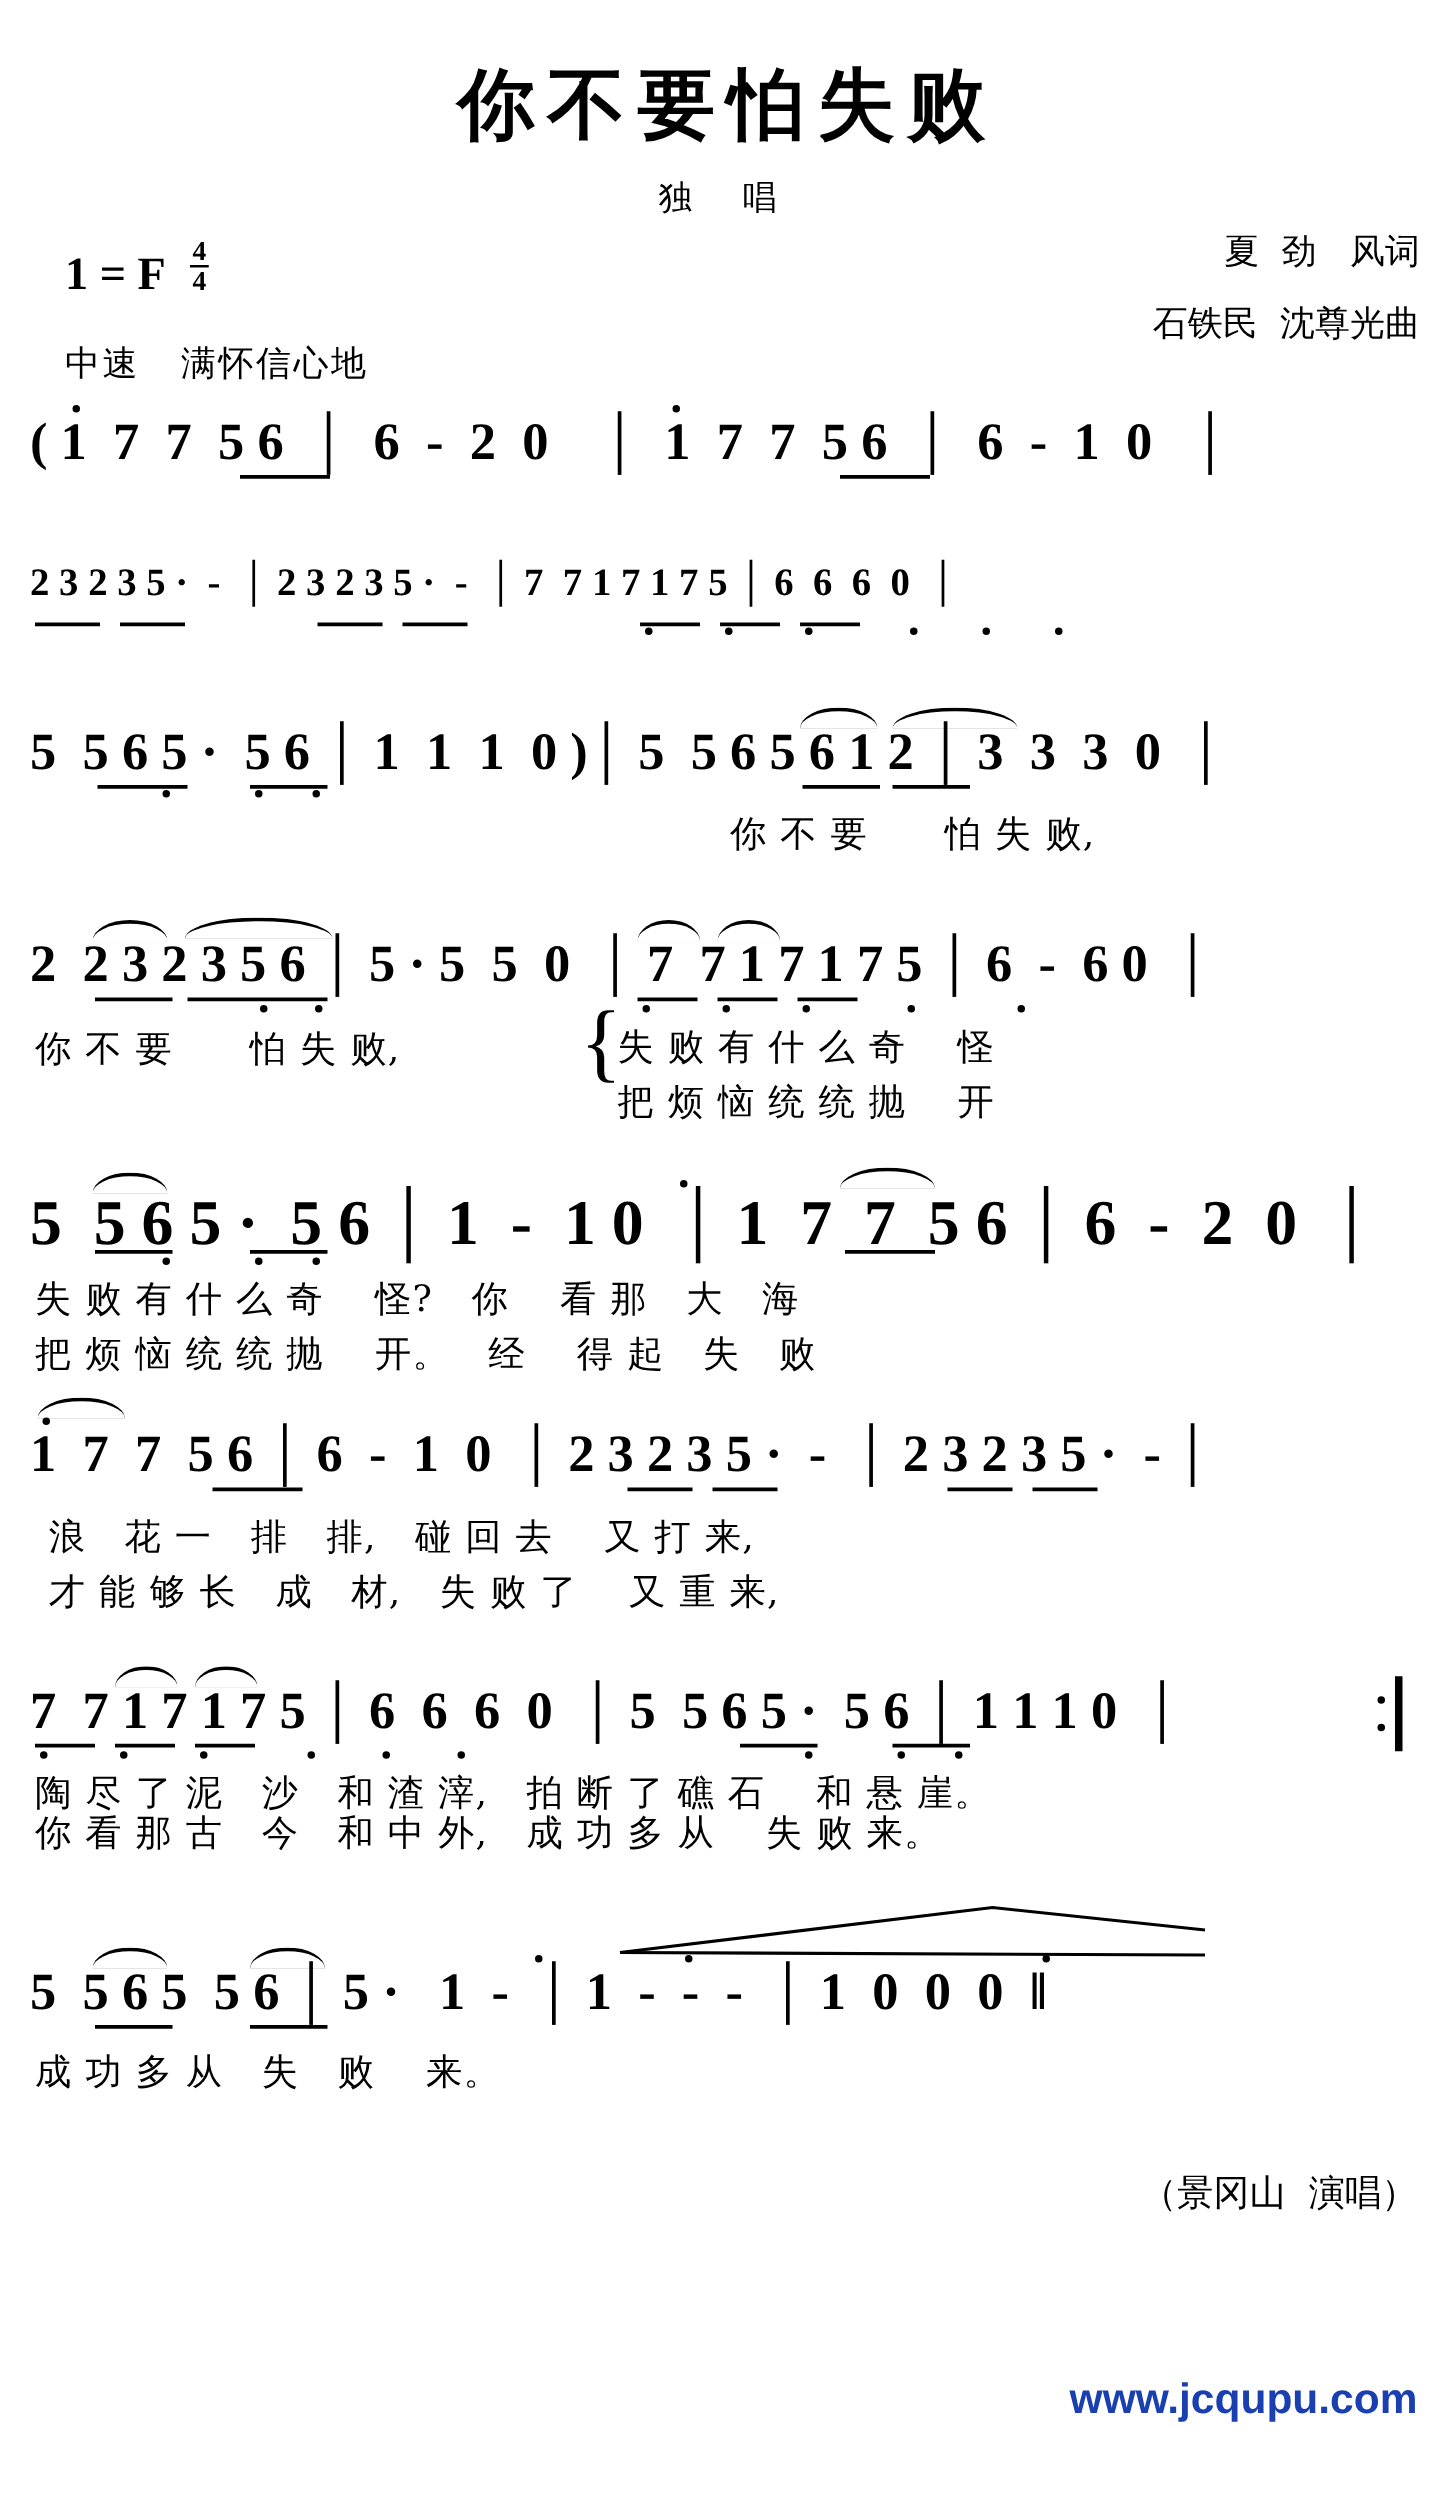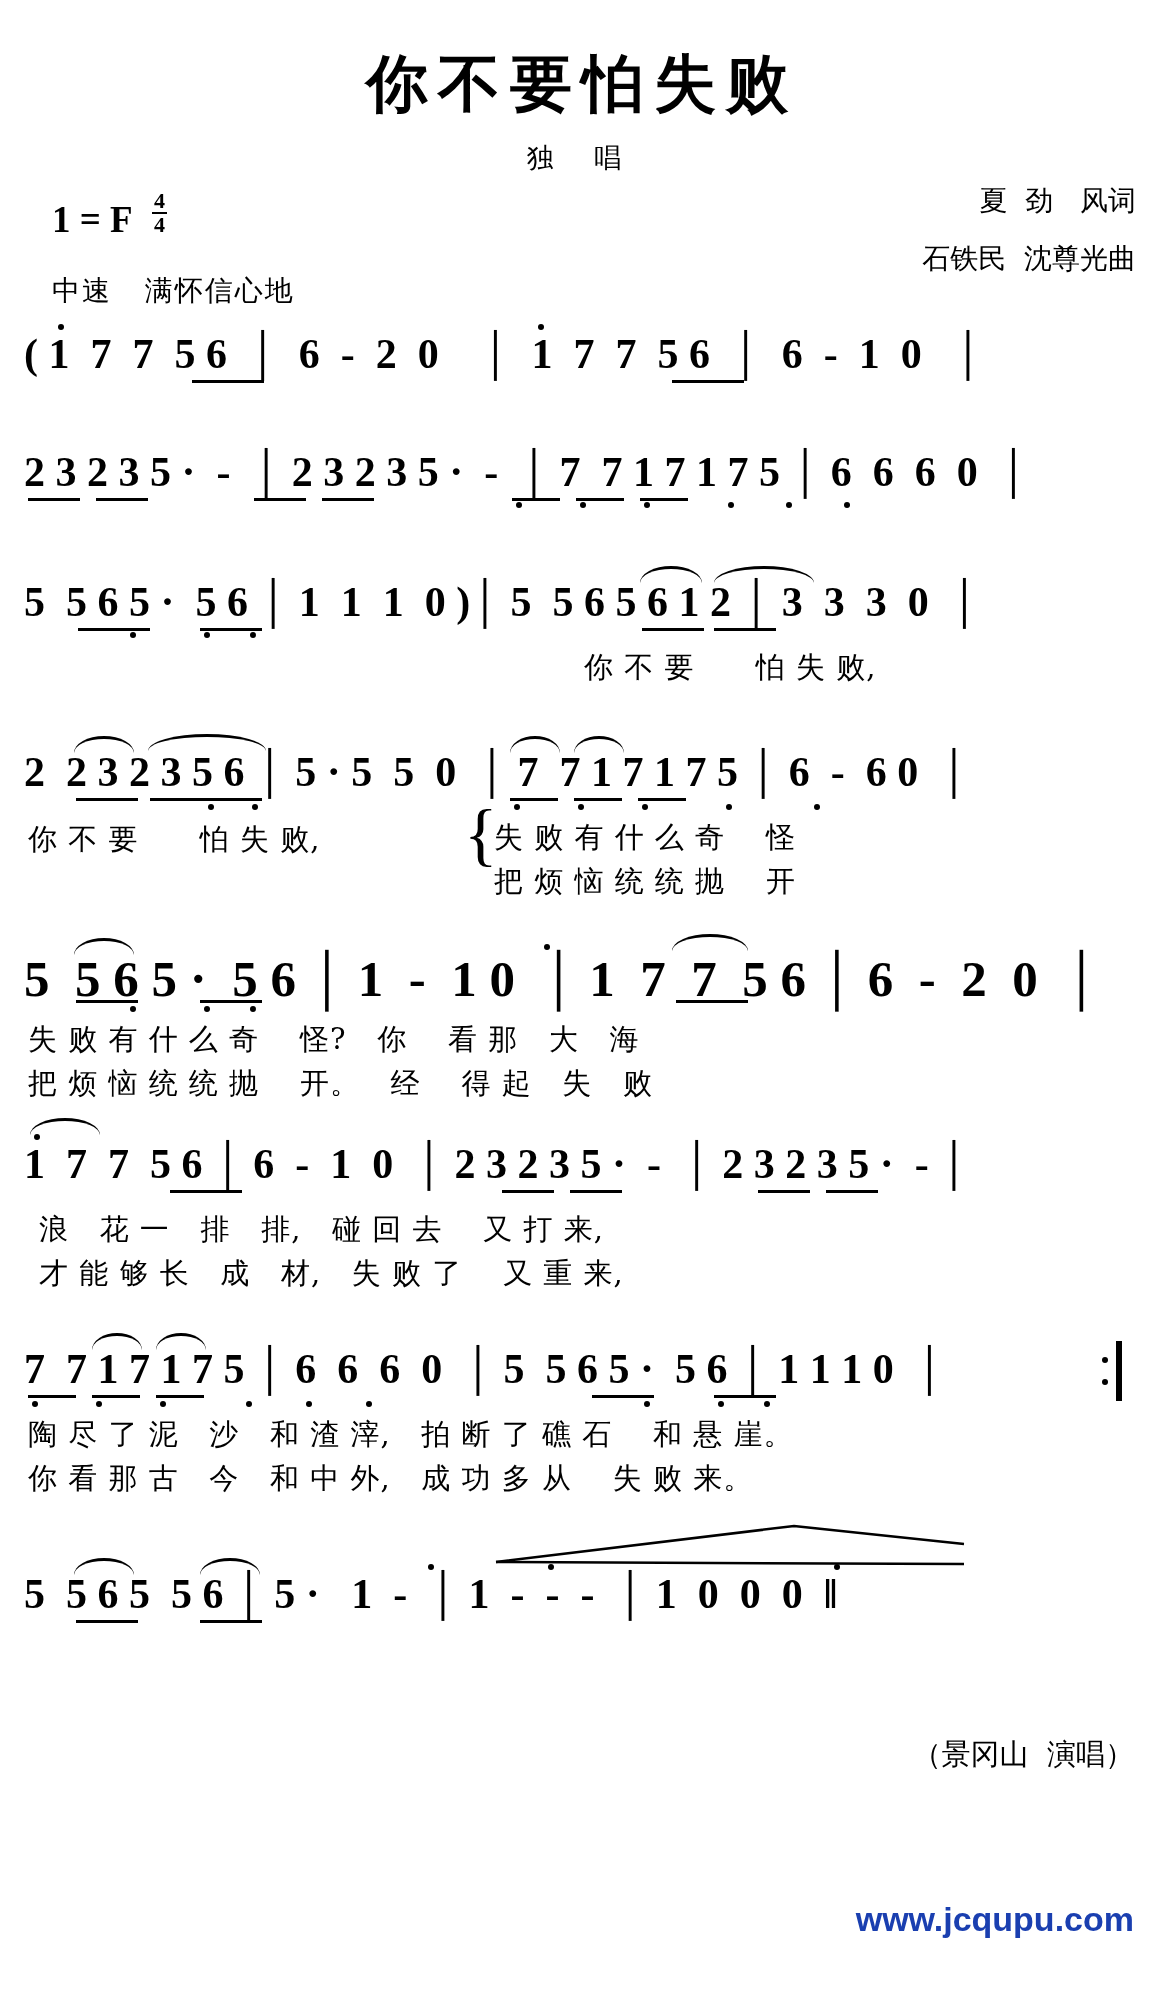--- a/index.html
+++ b/index.html
@@ -186,21 +186,21 @@
       <span class="dotmark" style="left:34px; top:-6px;"></span>
       <span class="dotmark" style="left:514px; top:-6px;"></span>
       
       <span class="underline-row" style="left:168px; top:50px; width:72px;"></span>
       <span class="underline-row" style="left:648px; top:50px; width:72px;"></span>
     </div>
   </div>
 
   <div class="system" style="top:448px;">
     <div class="notes">
-      <span class="ln" style="font-size:42px;">2&nbsp;3&nbsp;2&nbsp;3&nbsp;5&nbsp;·&nbsp;&nbsp;-&nbsp;&nbsp;│&nbsp;2&nbsp;3&nbsp;2&nbsp;3&nbsp;5&nbsp;·&nbsp;&nbsp;-&nbsp;&nbsp;│&nbsp;7&nbsp;&nbsp;7&nbsp;1&nbsp;7&nbsp;1&nbsp;7&nbsp;5&nbsp;│&nbsp;6&nbsp;&nbsp;6&nbsp;&nbsp;6&nbsp;&nbsp;0&nbsp;&nbsp;│</span>
+      <span class="ln" style="font-size:31px;">2&nbsp;3&nbsp;2&nbsp;3&nbsp;5&nbsp;·&nbsp;&nbsp;-&nbsp;&nbsp;│&nbsp;2&nbsp;3&nbsp;2&nbsp;3&nbsp;5&nbsp;·&nbsp;&nbsp;-&nbsp;&nbsp;│&nbsp;7&nbsp;&nbsp;7&nbsp;1&nbsp;7&nbsp;1&nbsp;7&nbsp;5&nbsp;│&nbsp;6&nbsp;&nbsp;6&nbsp;&nbsp;6&nbsp;&nbsp;0&nbsp;&nbsp;│</span>
       <span class="underline-row" style="left:4px; top:50px; width:52px;"></span>
       <span class="underline-row" style="left:72px; top:50px; width:52px;"></span>
       <span class="underline-row" style="left:230px; top:50px; width:52px;"></span>
       <span class="underline-row" style="left:298px; top:50px; width:52px;"></span>
       <span class="underline-row" style="left:488px; top:50px; width:48px;"></span>
       <span class="underline-row" style="left:552px; top:50px; width:48px;"></span>
       <span class="underline-row" style="left:616px; top:50px; width:48px;"></span>
       <span class="dotmark" style="left:492px; top:54px;"></span>
       <span class="dotmark" style="left:556px; top:54px;"></span>
       <span class="dotmark" style="left:620px; top:54px;"></span>
@@ -310,38 +310,41 @@
       <span class="underline-row" style="left:690px; top:50px; width:62px;"></span>
       <span class="dotmark" style="left:620px; top:56px;"></span>
       <span class="dotmark" style="left:694px; top:56px;"></span>
       <span class="dotmark" style="left:740px; top:56px;"></span>
       <span class="barline" style="left:1092px; top:-4px; height:60px; width:6px;"></span>
       <span class="dotmark" style="left:1078px; top:12px;"></span>
       <span class="dotmark" style="left:1078px; top:34px;"></span>
     </div>
     <div class="lyric" style="margin-top:6px; height:86px;">
       <span class="lx" style="left:4px; top:2px;">陶 尽 了 泥   沙   和 渣 滓,   拍 断 了 礁 石    和 悬 崖。</span>
-      <span class="lx" style="left:4px; top:46px;">你 看 那 古   今   和 中 外,   成 功 多 从    失 败 来。</span>
+      <span class="lx" style="left:4px; top:34px;">你 看 那 古   今   和 中 外,   成 功 多 从    失 败 来。</span>
     </div>
   </div>
 
   <div class="system" style="top:1570px;">
 
     <svg class="hairpin" width="500" height="50" style="left:470px; top:-50px;">
       <path d="M2 42 L300 6 L470 24" stroke="#000" stroke-width="2.5" fill="none"></path>
       <path d="M2 42 L470 44" stroke="#000" stroke-width="2.5" fill="none"></path>
     </svg>
     <div class="notes">
       <span class="ln" style="font-size:42px;">5&nbsp;&nbsp;5&nbsp;6&nbsp;5&nbsp;&nbsp;5&nbsp;6&nbsp;│&nbsp;5&nbsp;·&nbsp;&nbsp;&nbsp;1&nbsp;&nbsp;-&nbsp;&nbsp;│&nbsp;1&nbsp;&nbsp;-&nbsp;&nbsp;-&nbsp;&nbsp;-&nbsp;&nbsp;│&nbsp;1&nbsp;&nbsp;0&nbsp;&nbsp;0&nbsp;&nbsp;0&nbsp;&nbsp;‖</span>
       <span class="slur" style="left:50px; top:-12px; width:60px;"></span>
       <span class="slur" style="left:176px; top:-12px; width:60px;"></span>
       <span class="underline-row" style="left:52px; top:50px; width:62px;"></span>
       <span class="underline-row" style="left:176px; top:50px; width:62px;"></span>
       <span class="dotmark" style="left:404px; top:-6px;"></span>
       <span class="dotmark" style="left:524px; top:-6px;"></span>
       <span class="dotmark" style="left:810px; top:-6px;"></span>
     </div>
+    <div class="lyric" style="margin-top:6px;">
+      <span class="lx" style="left:4px;">成 功 多 从   失   败    来。</span>
+    </div>
   </div>
 
   <div class="footer-credit">（景冈山  演唱）</div>
   <div class="site">www.jcqupu.com</div>
 
 </div>
 
 </body></html>

